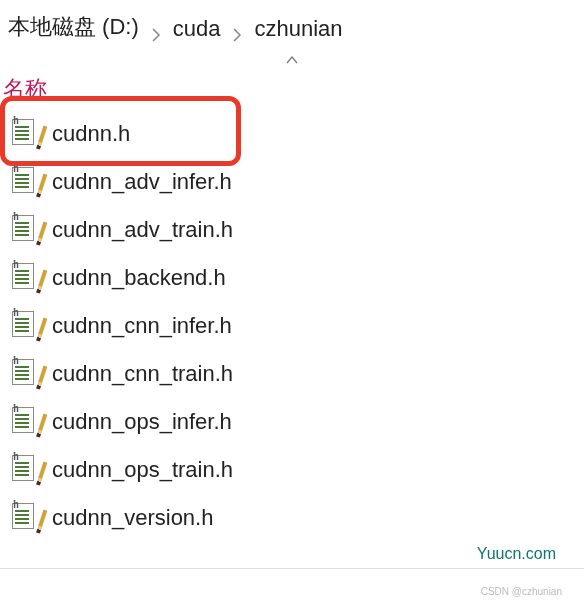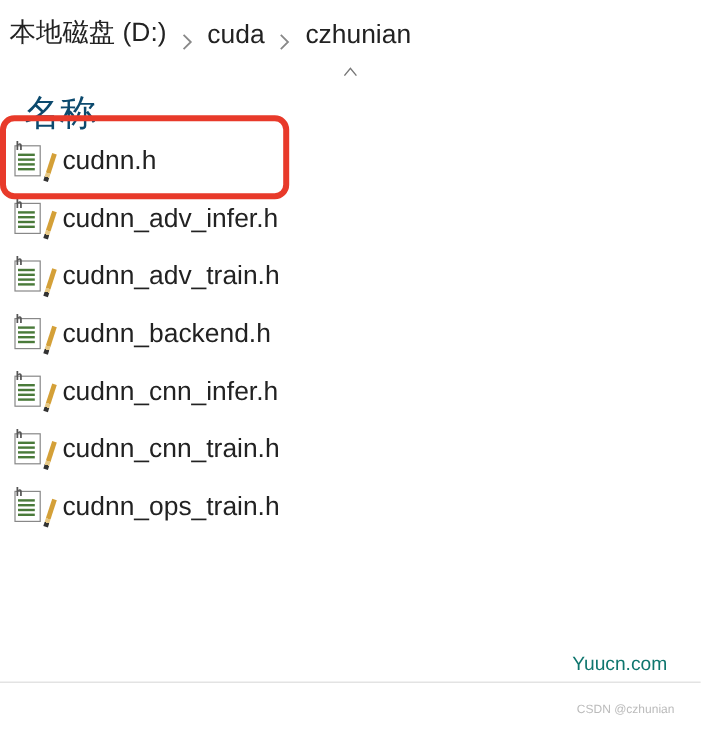--- a/index.html
+++ b/index.html
@@ -42,29 +42,30 @@
       justify-content: center;
       align-items: center;
       height: 20px;
       color: #666;
     }
     .collapse-caret svg {
       width: 14px;
       height: 10px;
     }
     .column-header {
-      padding: 4px 10px 6px 20px;
-      font-size: 30px;
-      color: #0c4a6e;
+      padding: 4px 10px 6px 3px;
+      font-size: 22px;
+      color: #be185d;
     }
     .file-list {
       padding: 0 6px 0 6px;
     }
     .file-row {
       display: flex;
+      align-items: center;
       height: 48px;
       padding: 0 6px;
     }
     .highlight-box {
       border: 5px solid #e83a2a;
       border-radius: 12px;
       position: absolute;
       left: 0px;
       top: 96px;
       width: 241px;
@@ -214,21 +215,35 @@
         <div class="file-icon-page"></div>
         <div class="file-icon-pencil"></div>
       </div>
       <span class="file-name">cudnn_cnn_train.h</span>
     </div>
     <div class="file-row">
       <div class="file-icon">
         <div class="file-icon-page"></div>
         <div class="file-icon-pencil"></div>
       </div>
+      <span class="file-name">cudnn_ops_infer.h</span>
+    </div>
+    <div class="file-row">
+      <div class="file-icon">
+        <div class="file-icon-page"></div>
+        <div class="file-icon-pencil"></div>
+      </div>
       <span class="file-name">cudnn_ops_train.h</span>
+    </div>
+    <div class="file-row">
+      <div class="file-icon">
+        <div class="file-icon-page"></div>
+        <div class="file-icon-pencil"></div>
+      </div>
+      <span class="file-name">cudnn_version.h</span>
     </div>
   </div>
 
 <div class="highlight-box"></div>
 
 <hr class="hr-line">
 
 <div class="watermark1">Yuucn.com</div>
 <div class="watermark2">CSDN @czhunian</div>
 

